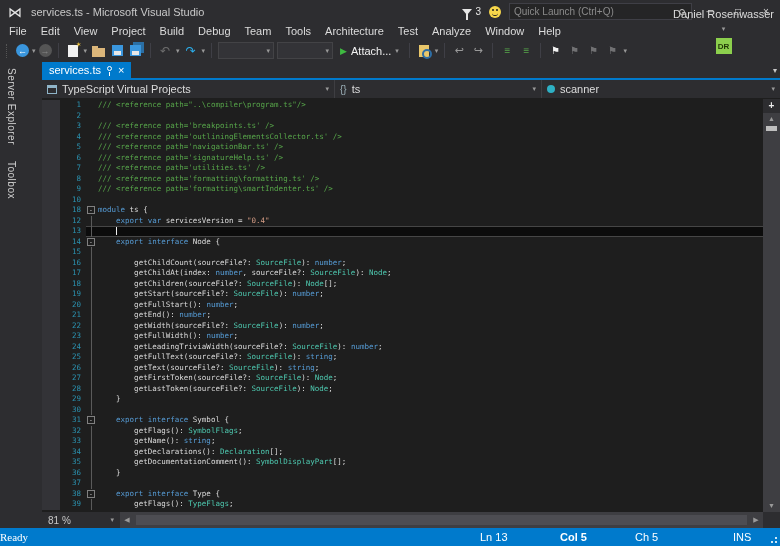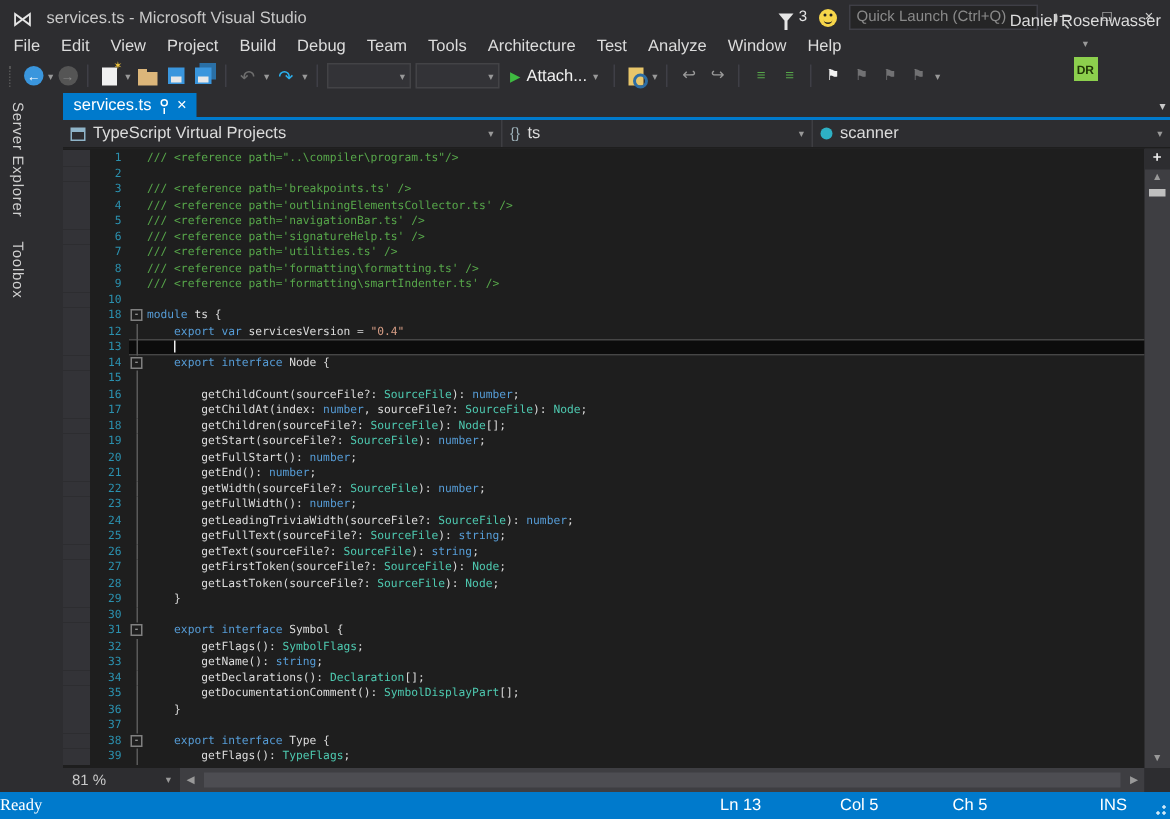--- a/index.html
+++ b/index.html
@@ -14,21 +14,21 @@
   .vs-logo { font-size:14px; color:#e6e6e6; margin-right:9px; line-height:1; }
   .title-text { font-size:11px; color:#c8c8c8; }
   .tb-right { margin-left:auto; display:flex; align-items:center; gap:8px; }
   .funnel-wrap { display:flex; align-items:center; gap:3px; cursor:default; }
   .funnel { width:0; height:0; border-left:5px solid transparent; border-right:5px solid transparent; border-top:6px solid #e6e6e6; position:relative; }
   .funnel::after { content:""; position:absolute; left:-1px; top:-1px; width:2px; height:6px; background:#e6e6e6; }
   .funnel-count { font-size:10px; color:#e6e6e6; }
   .smiley { width:12px; height:12px; border-radius:50%; background:#f7d64a; position:relative; }
   .smiley::before { content:""; position:absolute; left:3px; top:3px; width:2px; height:2px; background:#222; border-radius:50%; box-shadow:4px 0 0 #222; }
   .smiley::after { content:""; position:absolute; left:3px; top:6px; width:6px; height:3px; border-bottom:1px solid #222; border-radius:0 0 6px 6px; }
-  .quick-launch { width:126px; height:17px; background:#252526; border:1px solid #3f3f46; display:flex; align-items:center; padding:0 4px; }
+  .quick-launch { width:183px; height:17px; background:#252526; border:1px solid #3f3f46; display:flex; align-items:center; padding:0 4px; }
   .quick-launch input { flex:1; background:transparent; border:0; outline:none; font-family:"Liberation Sans",sans-serif; font-size:10px; color:#c8c8c8; }
   .quick-launch input::placeholder { color:#8a8a8a; }
   .lens { width:6px; height:6px; border:1px solid #c8c8c8; border-radius:50%; position:relative; margin-right:2px; }
   .lens::after { content:""; position:absolute; width:4px; height:1px; background:#c8c8c8; transform:rotate(45deg); left:5px; top:7px; }
   .win-btn { font-size:10px; color:#d0d0d0; width:20px; text-align:center; line-height:18px; }
   
   .menubar { height:16px; display:flex; align-items:center; padding:0 2px; font-size:11px; }
   .menu-item { padding:0 7px; color:#dcdcdc; line-height:16px; }
   .menu-right { margin-left:auto; display:flex; align-items:center; gap:5px; padding-right:4px;flex-direction:column; }
   .user-name { font-size:11px; color:#dcdcdc; }
@@ -101,21 +101,21 @@
   .bottombar { height:16px; display:flex; align-items:center; background:#2d2d30; }
   .zoom-ctl { width:78px; height:16px; display:flex; align-items:center; justify-content:space-between; padding:0 6px; font-size:10px; color:#c8c8c8; background:#2d2d30; }
   .hscroll { flex:1; height:16px; background:#3e3e42; display:flex; align-items:center; }
   .h-thumb { flex:1; height:10px; margin:0 2px; background:#4d4d52; }
   .hs-arrow { width:14px; text-align:center; font-size:7px; color:#999; }
   .corner { width:17px; height:16px; background:#2d2d30; }
   
   .statusbar { position:relative; height:18px; background:#007acc; color:#fff; font-size:11px; display:flex; align-items:center; }
   .sb-ready { padding-left:0;font-family:Liberation Serif, serif; }
   .sb-pos { position:absolute; top:0; line-height:18px; }
-  .sb-ln { left:480px; } .sb-col { left:560px; } .sb-ch { left:635px; } .sb-ins { left:733px; }
+  .sb-ln { left:480px; } .sb-col { left:560px;font-weight:bold; } .sb-ch { left:635px; } .sb-ins { left:733px; }
   .sb-grip { position:absolute; right:2px; bottom:2px; width:8px; height:8px;
     background:radial-gradient(circle at 2px 6px,#cfe8f7 1px,transparent 1.2px),
                radial-gradient(circle at 6px 6px,#cfe8f7 1px,transparent 1.2px),
                radial-gradient(circle at 6px 2px,#cfe8f7 1px,transparent 1.2px); }
 </style>
 </head>
 <body>
 
 <div class="window">
 

